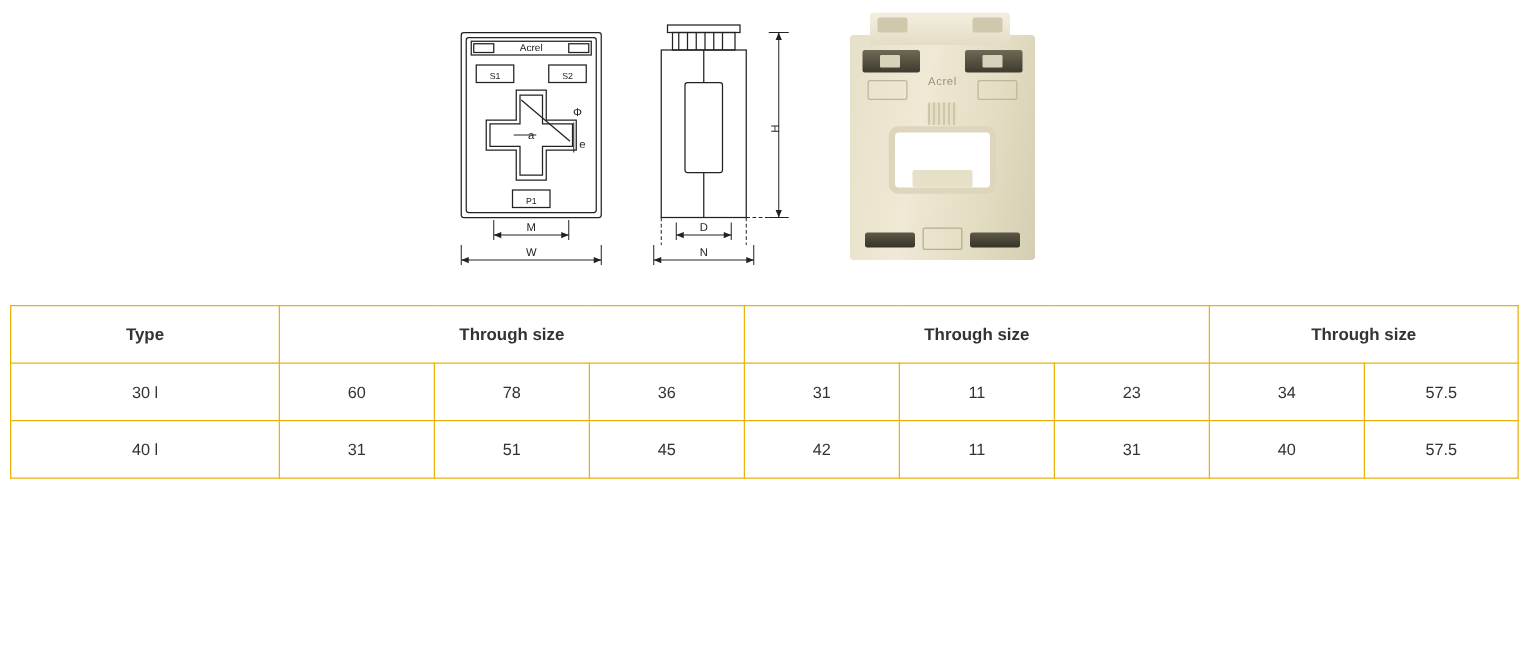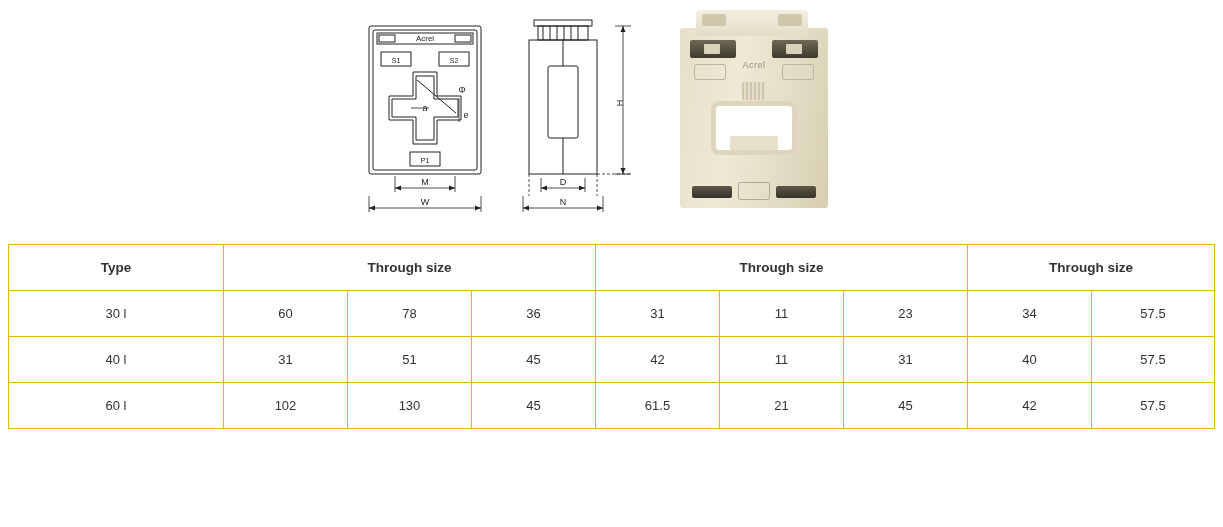--- a/index.html
+++ b/index.html
@@ -351,28 +351,17 @@
           <td>40 l</td>
           <td>31</td>
           <td>51</td>
           <td>45</td>
           <td>42</td>
           <td>11</td>
           <td>31</td>
           <td>40</td>
           <td>57.5</td>
         </tr>
-        <tr>
-          <td>60 l</td>
-          <td>102</td>
-          <td>130</td>
-          <td>45</td>
-          <td>61.5</td>
-          <td>21</td>
-          <td>45</td>
-          <td>42</td>
-          <td>57.5</td>
-        </tr>
       </tbody>
     </table>
   </div>
 
 </div>
 
 </body></html>

